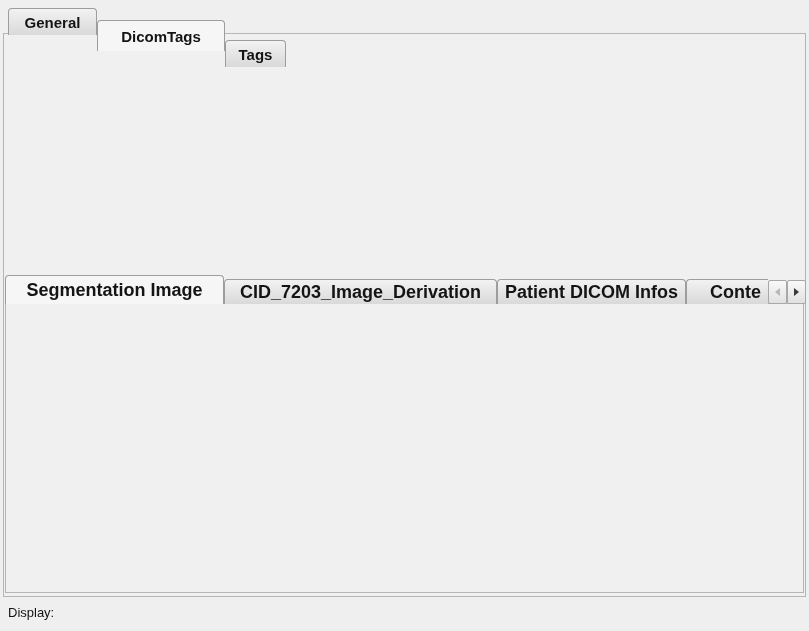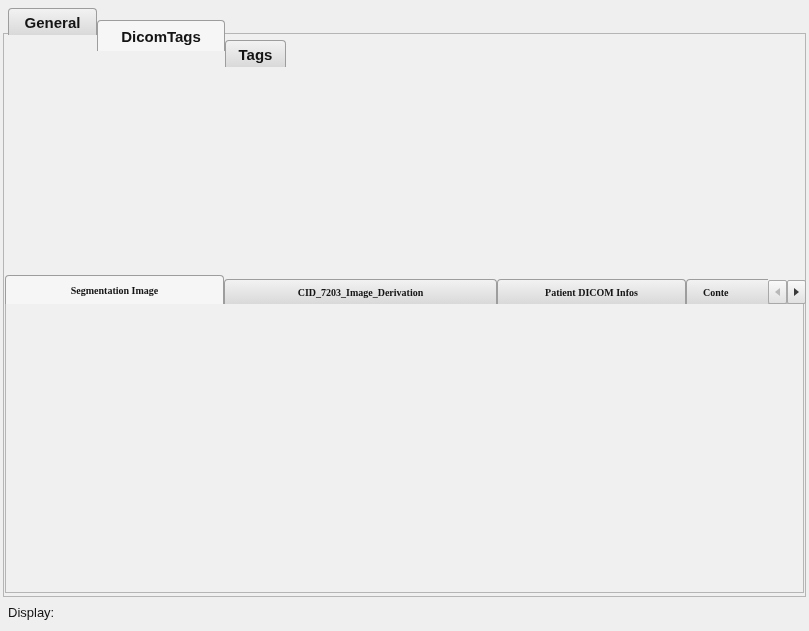--- a/index.html
+++ b/index.html
@@ -11,21 +11,21 @@
   .screen{position:relative;width:809px;height:631px;overflow:hidden;background:#efefef;}
   .lbl{position:absolute;height:17px;line-height:17px;white-space:nowrap;}
   .lbl.dis{color:#b2b2b2;}
   .hdr{position:absolute;font-weight:bold;font-size:14px;white-space:nowrap;}
   
   .tab{position:absolute;box-sizing:border-box;border:1px solid #9d9d9d;border-bottom:none;
        border-radius:4px 4px 0 0;background:linear-gradient(#f2f2f2,#d9d9d9);
        display:flex;align-items:center;justify-content:center;
        font-weight:bold;font-size:15px;z-index:2;}
   .tab.active{background:#f6f6f6;z-index:4;}
-  .tab.inner{font-size:10px;font-family:Liberation Serif, serif;}
+  .tab.inner{font-size:18px;}
   
   .frame{position:absolute;box-sizing:border-box;border:1px solid #b5b5b5;background:#f0f0f0;z-index:1;}
   .gpanel{position:absolute;box-sizing:border-box;border:1px solid #d8d8d8;background:#f3f3f3;border-radius:2px;}
   .gbox{position:absolute;box-sizing:border-box;border:1px solid #cdcdcd;border-radius:2px;}
   
   .btn{position:absolute;box-sizing:border-box;border:1px solid #a2a2a2;border-radius:3px;
        background:linear-gradient(#ffffff,#e7e7e7);display:flex;align-items:center;justify-content:center;
        font-size:13px;white-space:nowrap;padding:0 10px;cursor:default;}
   
   .combo{position:absolute;box-sizing:border-box;border:1px solid #a2a2a2;border-radius:3px;
@@ -137,21 +137,21 @@
 
   <div class="tab inner active" style="left:5px;top:275px;width:219px;height:29px;">
     <span>Segmentation Image</span>
   </div>
   <div class="tab inner" style="left:224px;top:279px;width:273px;height:25px;">
     <span>CID_7203_Image_Derivation</span>
   </div>
   <div class="tab inner" style="left:497px;top:279px;width:189px;height:25px;text-align:center;">
     <span>Patient DICOM Infos</span>
   </div>
-  <div class="tab inner" style="left:686px;top:279px;width:82px;height:25px;overflow:hidden;justify-content:flex-start;padding-left:16px;border-right:none;border-radius:4px 0 0 0;">
+  <div class="tab inner" style="left:686px;top:279px;width:82px;height:25px;overflow:hidden;justify-content:center;padding-left:16px;border-right:none;border-radius:4px 0 0 0;">
     <span>Conte</span>
   </div>
   <div class="tsbtn" style="left:768px;top:280px;width:19px;height:24px;">
     <i class="tri-l"></i>
   </div>
   <div class="tsbtn" style="left:787px;top:280px;width:19px;height:24px;">
     <i class="tri-r"></i>
   </div>
 
   <div class="frame" style="left:5px;top:303px;width:799px;height:290px;"></div>

